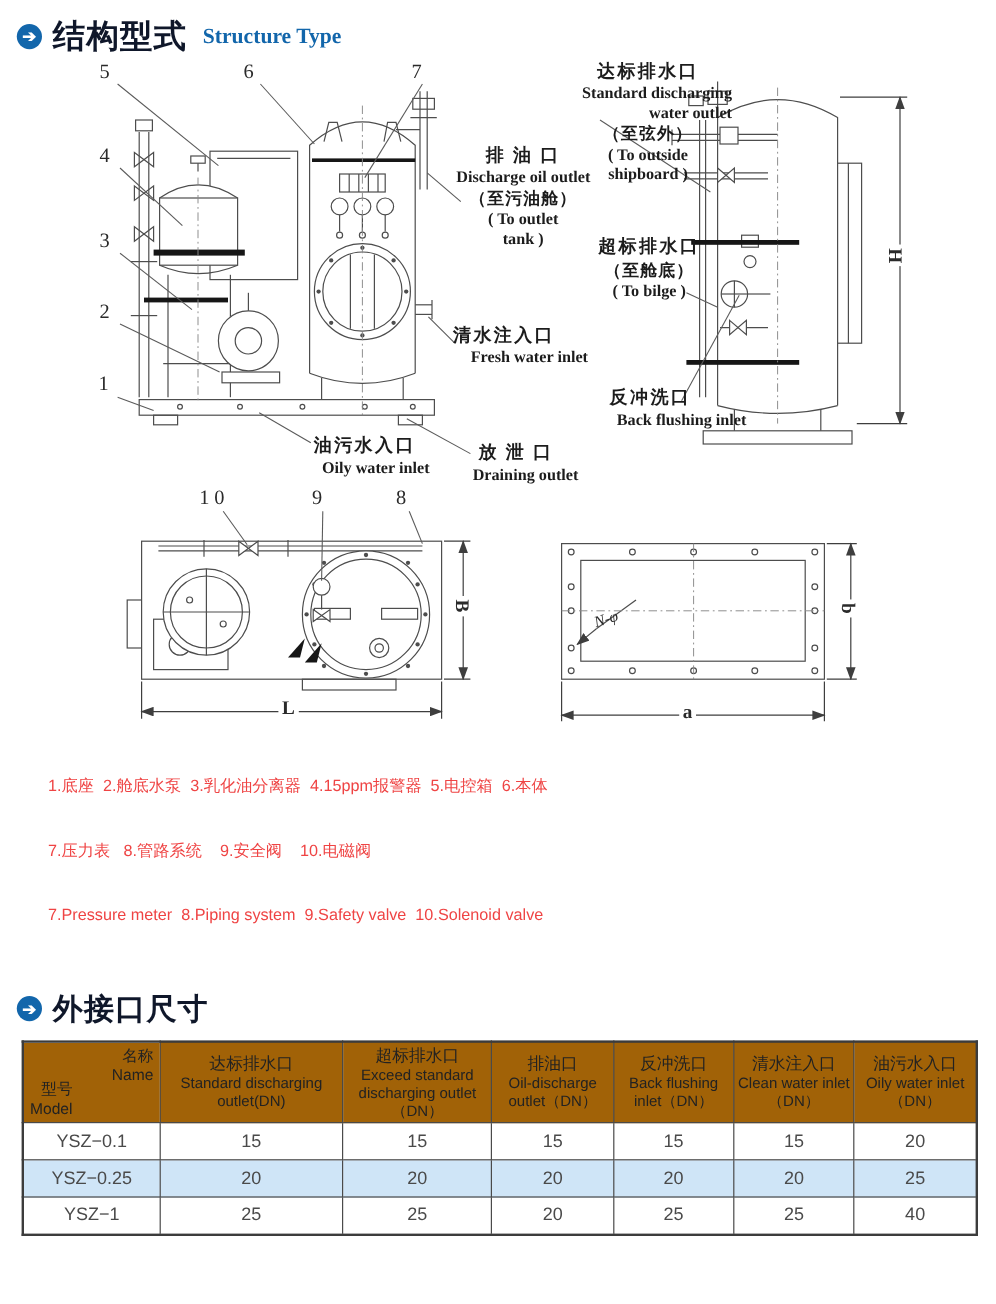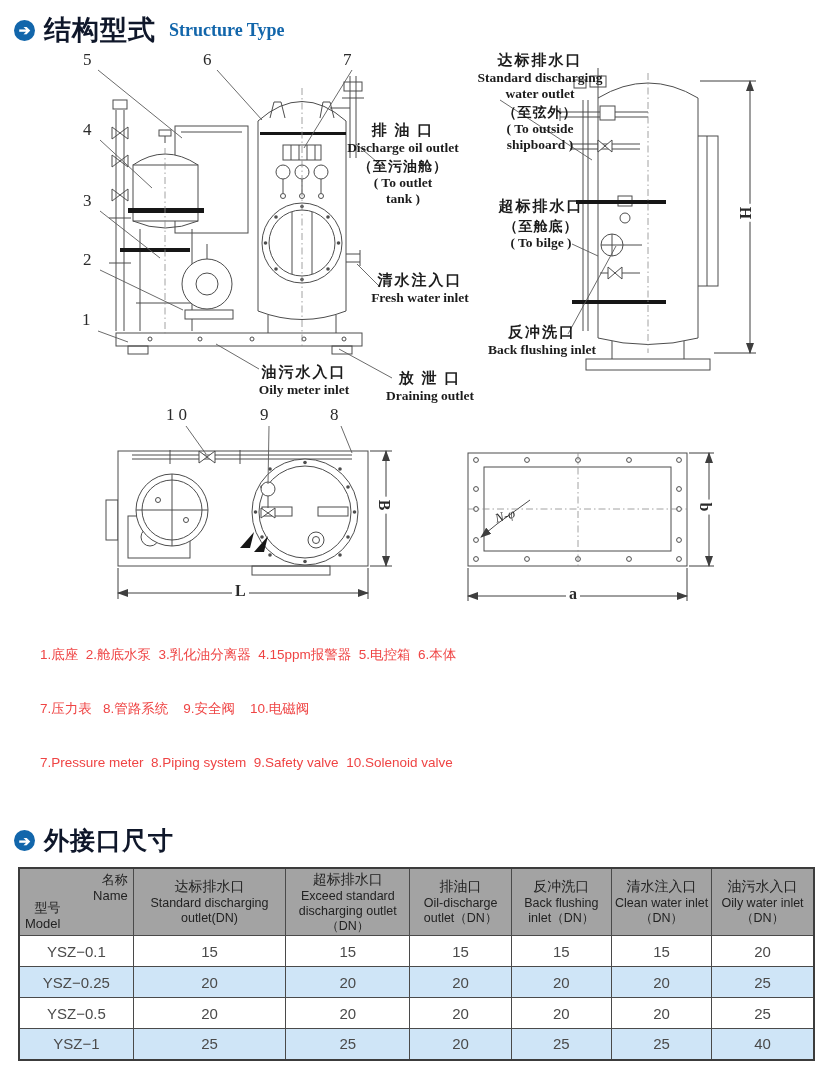--- a/index.html
+++ b/index.html
@@ -9,35 +9,35 @@
   .sec-h{display:flex;align-items:center;gap:9px;padding:12px 0 0 14px;}
   .sec-h .ico{width:21px;height:21px;border-radius:50%;background:#1266ab;color:#fff;
       display:flex;align-items:center;justify-content:center;font-size:14px;font-weight:bold;flex:0 0 auto;}
   .sec-h .zh{font-size:27px;font-weight:bold;color:#0f172a;font-family:"Liberation Serif",serif;letter-spacing:1px;}
   .sec-h .en{font-size:18px;font-weight:bold;color:#1266ab;font-family:"Liberation Serif",serif;margin-left:4px;}
   
   .figure{position:relative;width:830px;height:558px;}
   .figure svg{position:absolute;left:0;top:0;}
   .lbl{position:absolute;text-align:center;color:#1c1c1c;font-family:"Liberation Serif",serif;line-height:1.18;}
   .lbl .zh{display:block;font-weight:bold;font-size:15px;letter-spacing:2px;}
-  .lbl .en{display:block;font-weight:bold;font-size:13.5px;}
+  .lbl .en{display:block;font-weight:bold;font-size:13.5px;text-align:right;}
   .lbl .dzh{display:block;font-weight:bold;font-size:14px;margin-top:3px;letter-spacing:1px;}
   .lbl .den{display:block;font-weight:bold;font-size:13.5px;}
   .co{position:absolute;font-family:"Liberation Serif",serif;font-size:17px;color:#2a2a2a;}
   .dim{position:absolute;font-family:"Liberation Serif",serif;font-weight:bold;font-size:16px;color:#2a2a2a;background:#fff;padding:0 3px;}
   .dim.rot{transform:rotate(90deg);}
   .dim.slant{transform:rotate(-17deg);font-style:italic;font-size:13px;font-weight:normal;}
   
   .legend{margin:4px 0 0 40px;color:#ef4444;font-size:13.5px;line-height:18px;white-space:pre-wrap;}
   
   table.iface{border-collapse:collapse;margin:10px 0 0 18px;width:797px;table-layout:fixed;
       font-size:15px;color:#4a4a4a;}
   table.iface th,table.iface td{border:1px solid #4a4a4a;text-align:center;vertical-align:middle;padding:1px 2px;}
   table.iface{border:2px solid #3c3c3c;}
-  table.iface thead th{background:#a3a3a3;font-weight:normal;color:#222;height:64px;}
+  table.iface thead th{background:#a16207;font-weight:normal;color:#222;height:64px;}
   table.iface thead .czh{display:block;font-size:14px;}
   table.iface thead .cen{display:block;font-size:12.5px;line-height:1.2;}
   table.iface tbody tr{height:31px;}
   table.iface tbody tr:nth-child(even){background:#cfe5f7;}
   .cornercell{position:relative;background:
       linear-gradient(to bottom right,rgba(0,0,0,0) 49.4%,#4a4a4a 49.4%,#4a4a4a 50.6%,rgba(0,0,0,0) 50.6%),#cde4f5;}
   .cornercell .tr{position:absolute;top:3px;right:5px;text-align:right;font-size:13px;line-height:1.25;}
   .cornercell .bl{position:absolute;bottom:3px;left:5px;text-align:right;font-size:13px;line-height:1.25;}
 </style>
 </head>
@@ -308,42 +308,42 @@
     <div class="co" style="left:330px;top:357px;">8</div>
     <div class="co" style="left:260px;top:357px;">9</div>
     <div class="co" style="left:166px;top:357px;letter-spacing:4px;">10</div>
 
     <div class="lbl" style="left:470px;top:4px;width:140px;">
       <span class="zh">达标排水口</span>
       <span class="en">Standard discharging water outlet</span>
       <span class="dzh">（至弦外）</span>
       <span class="den" style="width:110px;margin:0 auto;">( To outside shipboard )</span>
     </div>
-    <div class="lbl" style="left:347px;top:74px;width:112px;">
+    <div class="lbl" style="left:380px;top:74px;width:112px;">
       <span class="zh">排 油 口</span>
       <span class="en">Discharge oil outlet</span>
       <span class="dzh">（至污油舱）</span>
       <span class="den" style="width:84px;margin:0 auto;">( To outlet tank )</span>
     </div>
     <div class="lbl" style="left:455px;top:150px;width:172px;">
       <span class="zh">超标排水口</span>
       <span class="dzh">（至舱底）</span>
       <span class="den">( To bilge )</span>
     </div>
     <div class="lbl" style="left:350px;top:224px;width:140px;">
       <span class="zh">清水注入口</span>
       <span class="en">Fresh water inlet</span>
     </div>
     <div class="lbl" style="left:462px;top:276px;width:160px;">
       <span class="zh">反冲洗口</span>
       <span class="en">Back flushing inlet</span>
     </div>
     <div class="lbl" style="left:250px;top:316px;width:108px;">
       <span class="zh">油污水入口</span>
-      <span class="en">Oily meter inlet</span>
+      <span class="en">Oily water inlet</span>
     </div>
     <div class="lbl" style="left:378px;top:322px;width:104px;">
       <span class="zh">放 泄 口</span>
       <span class="en">Draining outlet</span>
     </div>
 
     <div class="dim rot" style="left:736px;top:156px;">H</div>
     <div class="dim" style="left:232px;top:534px;">L</div>
     <div class="dim rot" style="left:376px;top:448px;">B</div>
     <div class="dim" style="left:566px;top:537px;">a</div>
@@ -423,29 +423,20 @@
       <tr>
         <td>YSZ−0.25</td>
         <td>20</td>
           <td>20</td>
         <td>20</td>
           <td>20</td>
         <td>20</td>
           <td>25</td>
       </tr>
       <tr>
-        <td>YSZ−0.5</td>
-        <td>20</td>
-          <td>20</td>
-        <td>20</td>
-          <td>20</td>
-        <td>20</td>
-          <td>25</td>
-      </tr>
-      <tr>
         <td>YSZ−1</td>
         <td>25</td>
           <td>25</td>
         <td>20</td>
           <td>25</td>
         <td>25</td>
           <td>40</td>
       </tr>
 
     </tbody>

